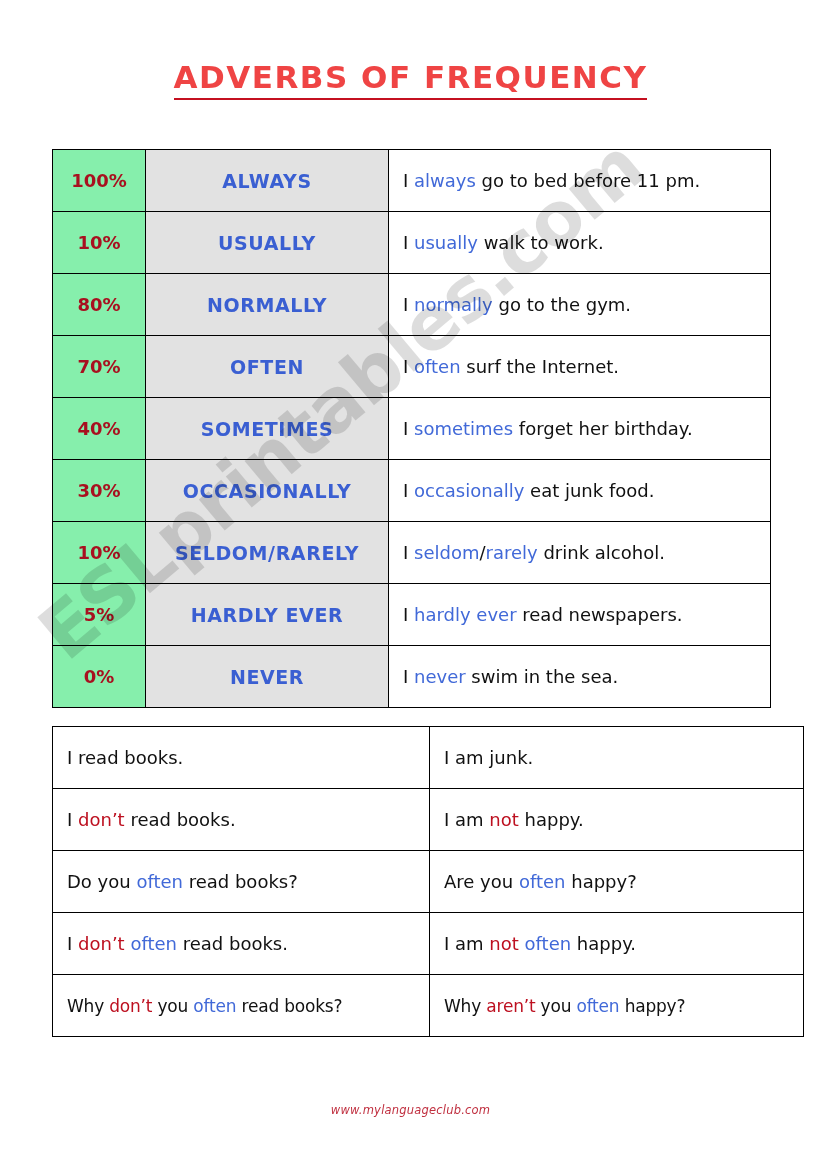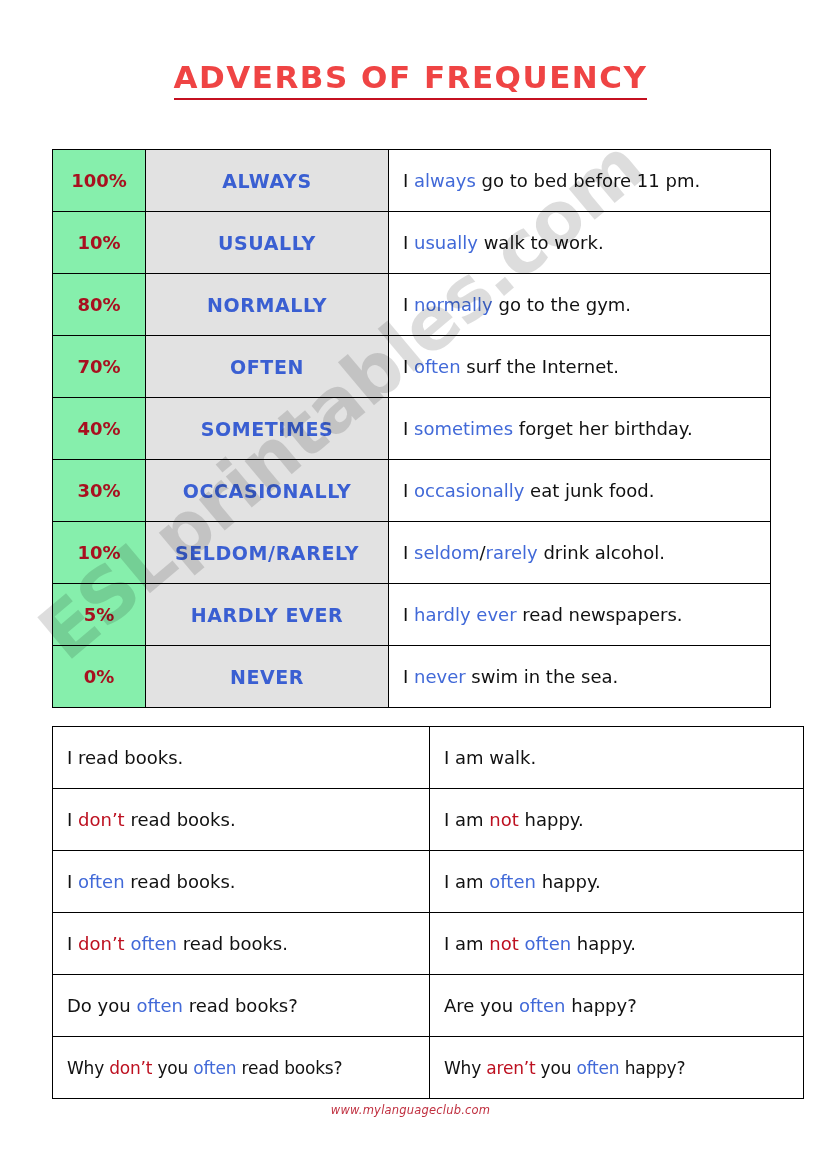--- a/index.html
+++ b/index.html
@@ -224,41 +224,37 @@
     </tr>
 
   </tbody>
 </table>
 
 <table id="forms-table" class="sheet-table">
   <tbody>
 
     <tr>
       <td class="cell-left"><span class="w-black">I read books.</span><span class="w-red"></span><span class="w-black"></span><span class="w-blue"></span><span class="w-black"></span></td>
-      <td class="cell-right"><span class="w-black">I am walk.</span><span class="w-red"></span><span class="w-black"></span><span class="w-blue"></span><span class="w-black"></span></td>
+      <td class="cell-right"><span class="w-black">I am junk.</span><span class="w-red"></span><span class="w-black"></span><span class="w-blue"></span><span class="w-black"></span></td>
     </tr>
 
     <tr>
       <td class="cell-left"><span class="w-black">I </span><span class="w-red">don’t</span><span class="w-black"> read books.</span><span class="w-blue"></span><span class="w-black"></span></td>
       <td class="cell-right"><span class="w-black">I am </span><span class="w-red">not</span><span class="w-black"> happy.</span><span class="w-blue"></span><span class="w-black"></span></td>
     </tr>
 
-    <tr>
-      <td class="cell-left"><span class="w-black">I </span><span class="w-red"></span><span class="w-black"></span><span class="w-blue">often</span><span class="w-black"> read books.</span></td>
-      <td class="cell-right"><span class="w-black">I am </span><span class="w-red"></span><span class="w-black"></span><span class="w-blue">often</span><span class="w-black"> happy.</span></td>
+
+    <tr>
+      <td class="cell-left"><span class="w-black">Do you </span><span class="w-red"></span><span class="w-black"></span><span class="w-blue">often</span><span class="w-black"> read books?</span></td>
+      <td class="cell-right"><span class="w-black">Are you </span><span class="w-red"></span><span class="w-black"></span><span class="w-blue">often</span><span class="w-black"> happy?</span></td>
     </tr>
 
     <tr>
       <td class="cell-left"><span class="w-black">I </span><span class="w-red">don’t</span><span class="w-black"> </span><span class="w-blue">often</span><span class="w-black"> read books.</span></td>
       <td class="cell-right"><span class="w-black">I am </span><span class="w-red">not</span><span class="w-black"> </span><span class="w-blue">often</span><span class="w-black"> happy.</span></td>
-    </tr>
-
-    <tr>
-      <td class="cell-left"><span class="w-black">Do you </span><span class="w-red"></span><span class="w-black"></span><span class="w-blue">often</span><span class="w-black"> read books?</span></td>
-      <td class="cell-right"><span class="w-black">Are you </span><span class="w-red"></span><span class="w-black"></span><span class="w-blue">often</span><span class="w-black"> happy?</span></td>
     </tr>
 
     <tr class="row-tight">
       <td class="cell-left"><span class="w-black">Why </span><span class="w-red">don’t</span><span class="w-black"> you </span><span class="w-blue">often</span><span class="w-black"> read books?</span></td>
       <td class="cell-right"><span class="w-black">Why </span><span class="w-red">aren’t</span><span class="w-black"> you </span><span class="w-blue">often</span><span class="w-black"> happy?</span></td>
     </tr>
 
   </tbody>
 </table>
 

